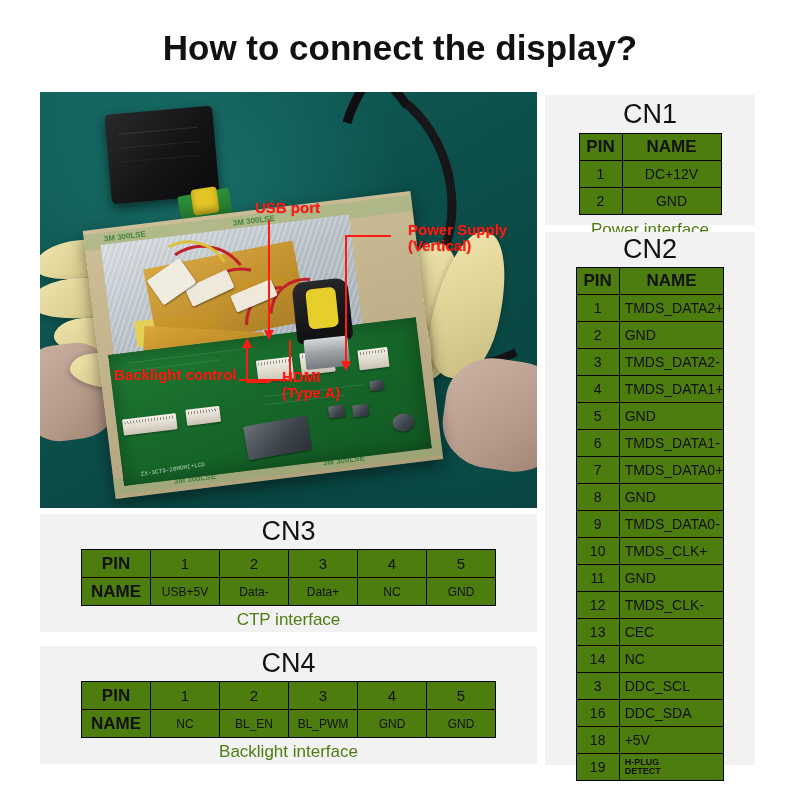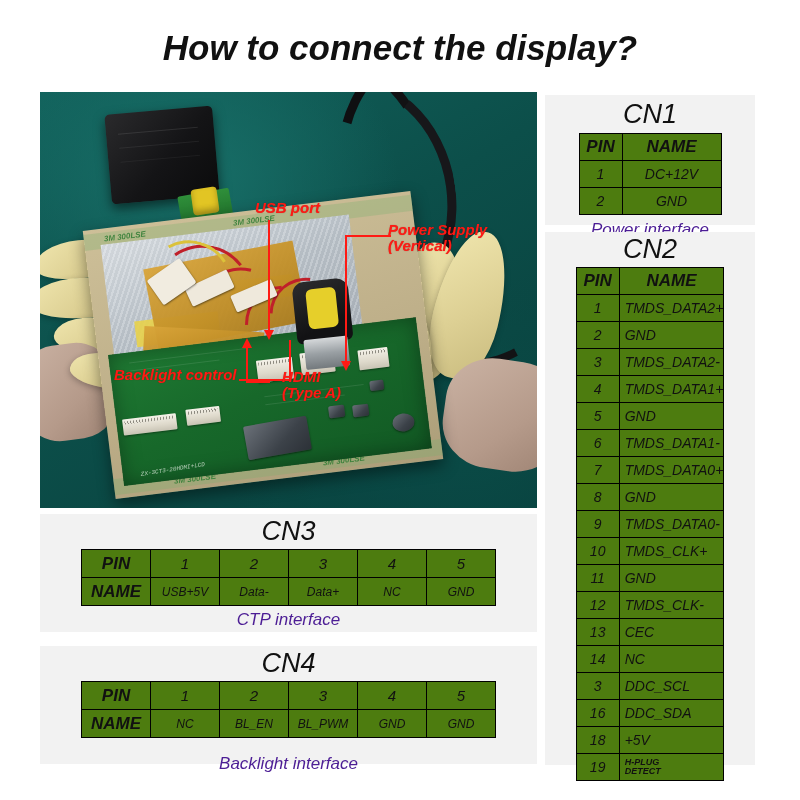--- a/index.html
+++ b/index.html
@@ -3,21 +3,21 @@
 <meta charset="utf-8">
 <style>
   html,body{margin:0;padding:0;}
   body{
     width:800px;height:800px;
     background:#ffffff;
     font-family:"Liberation Sans", sans-serif;
     -webkit-font-smoothing:antialiased;
     overflow:hidden;
   }
-  #root{position:relative;width:800px;height:800px;font-style:italic;}
+  #root{position:relative;width:800px;height:800px;}
 
   
   .page-title{
     position:absolute;left:0;top:28px;width:800px;
     text-align:center;
     font-size:35px;font-weight:bold;color:#111;
     letter-spacing:0px;
   }
 
   
@@ -196,21 +196,21 @@
 
   
   .panel{
     position:absolute;background:#f2f2f2;
   }
   .panel-title{
     text-align:center;font-size:27px;font-weight:normal;color:#111;
     font-family:"Liberation Sans",sans-serif;line-height:1;
   }
   .panel-caption{
-    text-align:center;font-size:17px;color:#4c1d95;
+    text-align:center;font-size:17px;color:#4d7c0f;
     font-family:"Liberation Sans",sans-serif;
   }
   table.pin{
     border-collapse:collapse;background:#4d7c0f;
     font-family:"Liberation Sans",sans-serif;
   }
   table.pin td{
     border:1px solid #000;text-align:center;color:#111;
     padding:0;
   }
@@ -317,21 +317,21 @@
     <div class="hdmi-plug">
       <div class="hdmi-body"></div>
       <div class="hdmi-yellow"></div>
       <div class="hdmi-metal"></div>
     </div>
 
     <div class="ann" style="left:215px;top:108px;font-size:15px;">USB port</div>
     <div class="aline" style="left:228px;top:128px;width:2px;height:110px;"></div>
     <div class="arrowhead arrow-down" style="left:224px;top:238px;"></div>
 
-    <div class="ann" style="left:348px;top:130px;font-size:15px;">Power Supply
+    <div class="ann" style="left:368px;top:130px;font-size:15px;">Power Supply
 (Vertical)</div>
     <div class="aline" style="left:305px;top:143px;width:46px;height:2px;"></div>
     <div class="aline" style="left:305px;top:143px;width:2px;height:126px;"></div>
     <div class="arrowhead arrow-down" style="left:301px;top:269px;"></div>
 
     <div class="ann" style="left:74px;top:275px;font-size:15px;">Backlight control</div>
     <div class="aline" style="left:199px;top:287px;width:52px;height:2px;"></div>
     <div class="aline" style="left:249px;top:248px;width:2px;height:41px;"></div>
 
     <div class="ann" style="left:242px;top:277px;font-size:15px;">HDMI
@@ -489,16 +489,16 @@
           <tr>
             <td class="rowhdr">NAME</td>
             <td class="val">NC</td>
             <td class="val">BL_EN</td>
             <td class="val">BL_PWM</td>
             <td class="val">GND</td>
             <td class="val">GND</td>
           </tr>
         </tbody>
       </table>
-    <div class="panel-caption" style="margin-top:16px;">Backlight interface</div>
+    <div class="panel-caption" style="margin-top:4px;">Backlight interface</div>
   </div>
 
 </div>
 
 </body></html>

